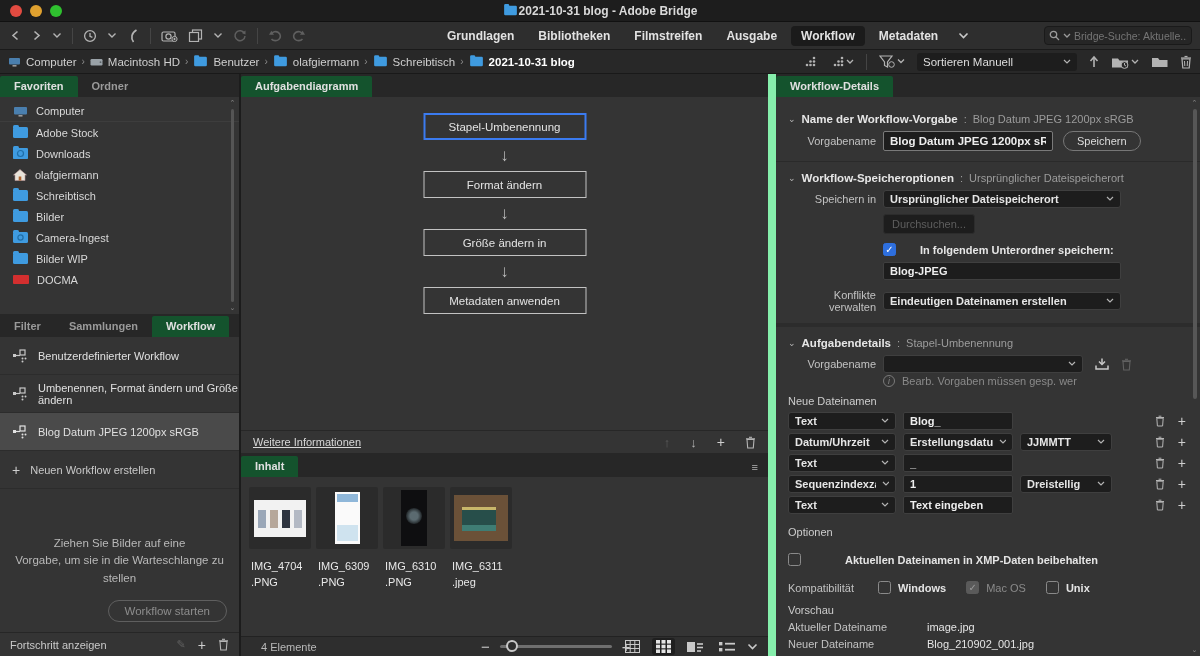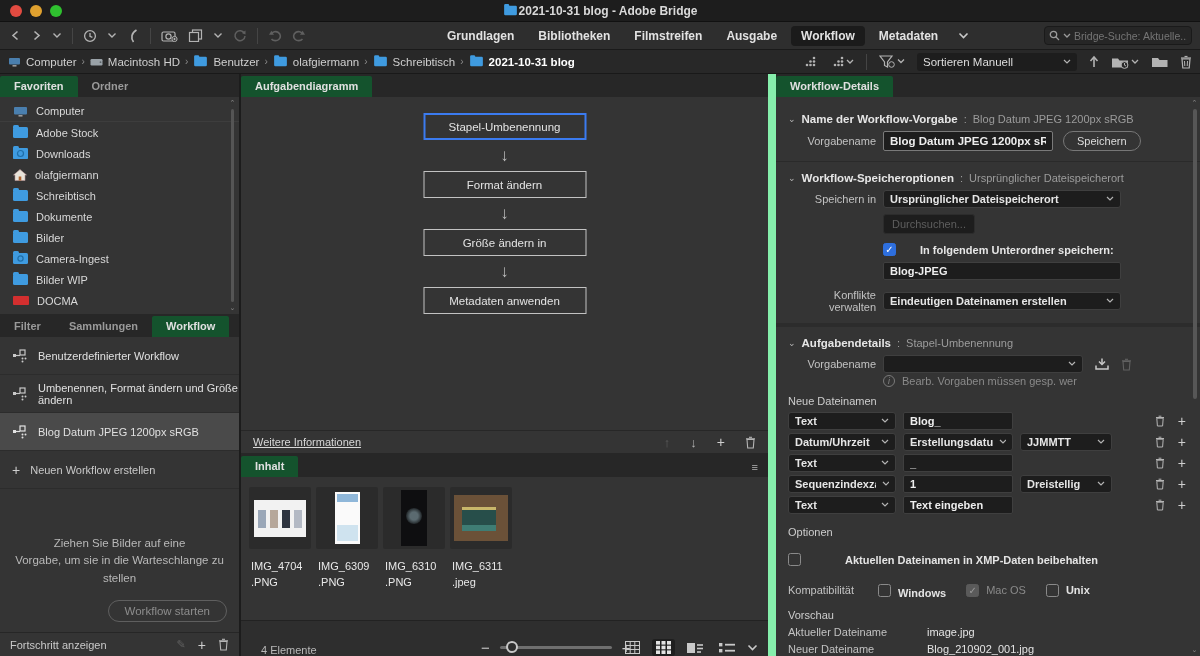--- a/index.html
+++ b/index.html
@@ -84,22 +84,22 @@
   .moreinfo-row { flex:none; height:24px; border-top:1px solid #272727; border-bottom:1px solid #272727;
     display:flex; align-items:center; padding:0 12px; gap:18px;}
   .link { color:#d8d8d8; text-decoration:underline; }
   .mi-icons { margin-left:auto; display:flex; gap:20px; align-items:center; color:#b5b5b5;}
 
   
   .content-area { flex:1; position:relative; background:#343434;}
   .tile { position:absolute; top:10px; width:62px; height:62px; background:#2b2b2b; border-radius:2px;
     display:flex; align-items:center; justify-content:center;}
   .tlabel { position:absolute; top:82px; color:#e8e8e8; font-size:11px; line-height:1.45; }
-  .statusbar { flex:none; height:36px; background:#2e2e2e; border-top:1px solid #222;
-    display:flex; align-items:flex-end; padding:0 10px; color:#b9b9b9;}
+  .statusbar { flex:none; height:20px; background:#2e2e2e; border-top:1px solid #222;
+    display:flex; align-items:center; padding:0 10px; color:#b9b9b9;}
   .slider-zone { position:absolute; left:240px; display:flex; align-items:center; gap:10px;}
   .slider-track { position:relative; width:112px; height:3px; background:#6f6f6f; border-radius:2px;}
   .slider-knob { position:absolute; top:-5px; left:6px; width:12px; height:12px; border:2px solid #c9c9c9;
     border-radius:50%; background:#2e2e2e;}
   .view-icons { margin-left:auto; display:flex; align-items:center; gap:8px;}
   .vi { padding:2px 4px; border-radius:3px; display:flex; }
   .vi.active { background:#1f1f1f; }
 
   
   .th1 { width:52px; height:37px; background:#f2f2f2; position:relative;}
@@ -436,24 +436,20 @@
               </svg>
             </span>
           <span>olafgiermann</span>
           </div>
         <div class="fav-row">
           <span class="folder-ic"></span>
           <span>Schreibtisch</span>
           </div>
         <div class="fav-row">
           <span class="folder-ic"></span>
-          <span>Dokumente</span>
-          </div>
-        <div class="fav-row">
-          <span class="folder-ic"></span>
           <span>Bilder</span>
           </div>
         <div class="fav-row">
           <span class="folder-ic"><svg width="15" height="11">
                 <circle cx="7.5" cy="5.5" r="2.6" fill="none" stroke="#1f6ea8" stroke-width="1.2"></circle>
               </svg></span>
           <span>Camera-Ingest</span>
           </div>
         <div class="fav-row">
           <span class="folder-ic"></span>
@@ -874,21 +870,21 @@
         </div>
 
         <div class="opt-title">Optionen</div>
         <div class="frow" style="margin:15px 0;gap:36px;">
           <span class="cb"></span>
           <span style="margin-left:8px; font-weight:bold; color:#e4e4e4;">Aktuellen Dateinamen in XMP-Daten beibehalten</span>
         </div>
         <div class="frow" style="margin:5px 0;">
           <span style="width:78px; color:#c2c2c2;">Kompatibilität</span>
           <span class="cb" style="margin-left:12px;"></span>
-          <span style="margin-left:7px; font-weight:bold; color:#e4e4e4;margin-top:6px;">Windows</span>
+          <span style="margin-left:7px; font-weight:bold; color:#e4e4e4;">Windows</span>
           <span class="cb on gray" style="margin-left:20px;">✓</span>
           <span style="margin-left:7px; color:#8a8a8a;">Mac OS</span>
           <span class="cb" style="margin-left:20px;"></span>
           <span style="margin-left:7px; font-weight:bold; color:#e4e4e4;">Unix</span>
         </div>
 
         <div class="opt-title" style="margin-top:10px;">Vorschau</div>
         <div class="prev-row">
           <span class="pl">Aktueller Dateiname</span>
           <span style="color:#e4e4e4;">image.jpg</span>

